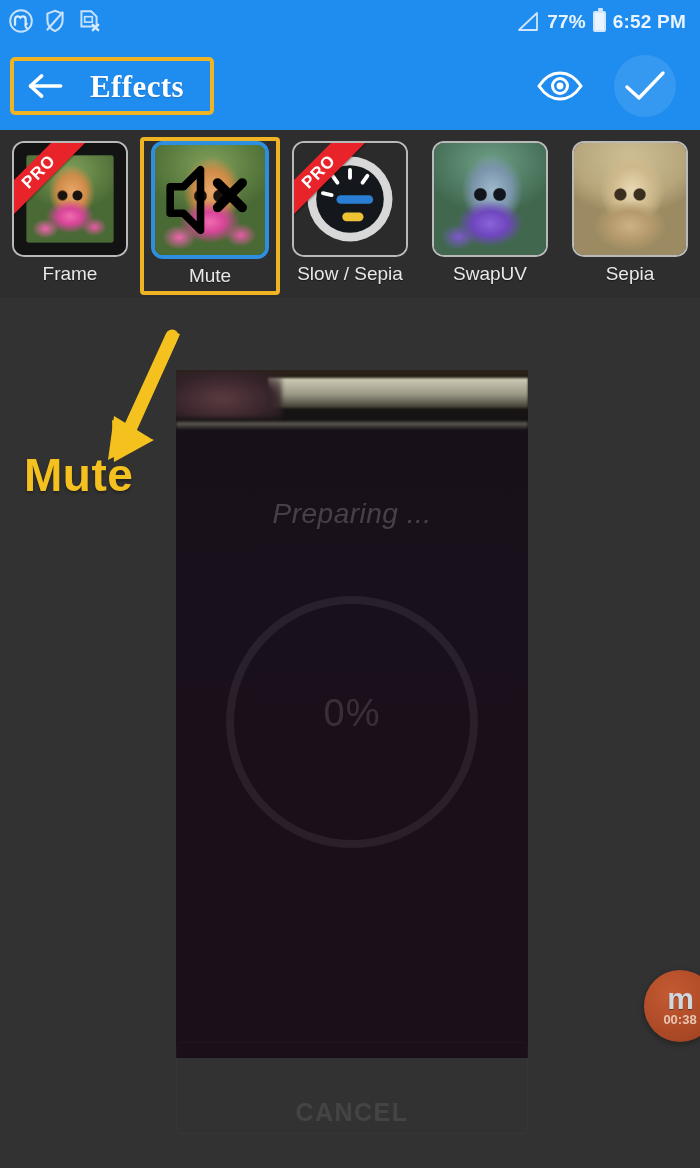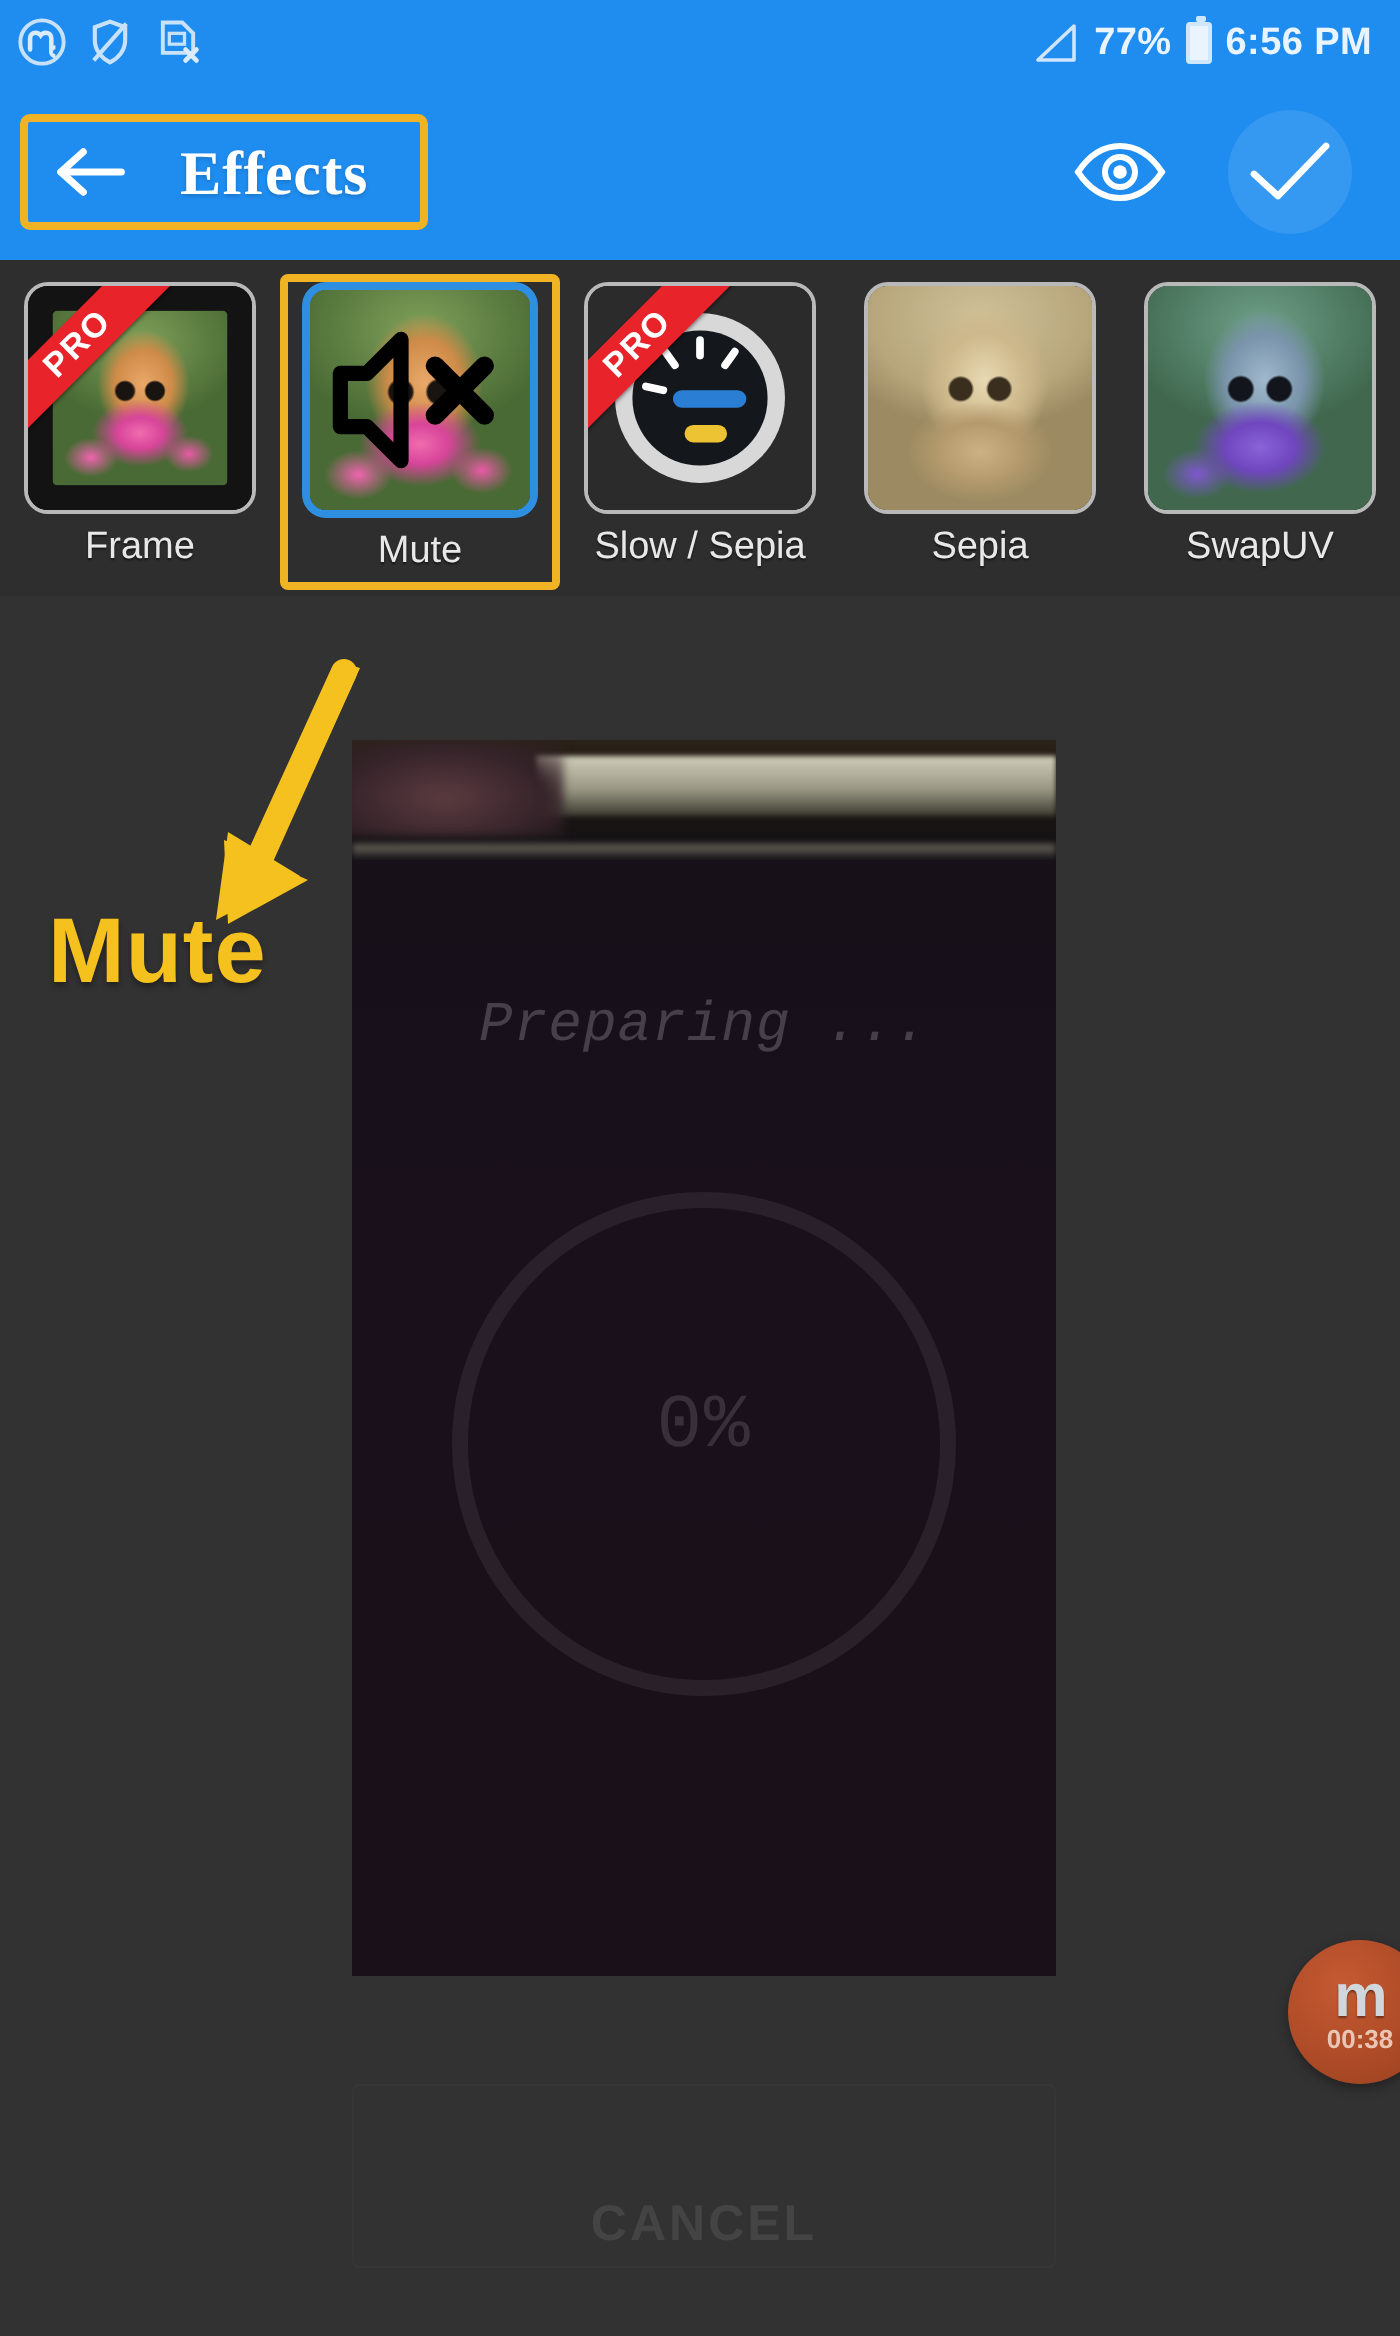--- a/index.html
+++ b/index.html
@@ -195,24 +195,23 @@
 
   
   .preview-area {
     position:absolute;
     left:0; top:330px; right:0; bottom:0;
     background:#323232;
   }
   .video-panel {
     position:absolute;
     left:176px; top:40px;
-    width:352px; height:618px;
+    width:352px; height:688px;
     background:#140e14;
     overflow:hidden;
-    font-family:Liberation Mono, monospace;
   }
   .video-scene { position:absolute; inset:0; }
   .scene-top {
     position:absolute; left:0; top:0; width:100%; height:62px;
     background:linear-gradient(180deg,#2b2219 0%, #1d1812 34%, #121016 100%);
   }
   .scene-glare {
     position:absolute; left:26%; top:8px; width:74%; height:30px;
     background:linear-gradient(180deg, #cfcdb8 0%, #9a9884 55%, #3c3a30 100%);
     filter:blur(1.2px);
@@ -305,21 +304,21 @@
       <rect x="8" y="8" width="7" height="5" fill="none" stroke="#d8eafd" stroke-width="1.5"></rect>
       <path d="M15.5 15.5l5 5M20.5 15.5l-5 5" stroke="#eaf4ff" stroke-width="2.2" stroke-linecap="round"></path>
     </svg>
   </div>
   <div class="status-right">
     <svg width="24" height="21" viewBox="0 0 24 21">
       <path d="M21 2L3 19h18z" fill="none" stroke="#cfe5fb" stroke-width="1.8" stroke-linejoin="round"></path>
     </svg>
     <span class="status-text">77%</span>
     <div class="batt"></div>
-    <span class="status-text">6:56 PM</span>
+    <span class="status-text">6:52 PM</span>
   </div>
 </div>
 
 <div class="app-bar">
   <div class="title-highlight">
     <svg class="back-arrow" viewBox="0 0 34 26">
       <path d="M31 13H4" stroke="#ffffff" stroke-width="3.2" stroke-linecap="round"></path>
       <path d="M14 4L4 13l10 9" fill="none" stroke="#ffffff" stroke-width="3.2" stroke-linecap="round" stroke-linejoin="round"></path>
     </svg>
     <span class="app-title">Effects</span>
@@ -379,30 +378,30 @@
       </svg>
       <div class="pro-ribbon">
         <span>PRO</span>
       </div>
     </div>
     <span class="effect-label">Slow / Sepia</span>
   </div>
 
   <div class="effect-item">
     <div class="thumb-wrap">
-      <div class="kitten sepia"></div>
-    </div>
-    <span class="effect-label">Sepia</span>
+      <div class="kitten swapuv"></div>
+    </div>
+    <span class="effect-label">SwapUV</span>
   </div>
 
   <div class="effect-item">
     <div class="thumb-wrap">
-      <div class="kitten swapuv"></div>
-    </div>
-    <span class="effect-label">SwapUV</span>
+      <div class="kitten sepia"></div>
+    </div>
+    <span class="effect-label">Sepia</span>
   </div>
 
 </div>
 
 <svg class="annot-arrow" viewBox="0 0 120 140">
   <path d="M96 6 L52 104 L70 112 L30 134 L28 92 L44 99 L86 3 Z" fill="#f5c11e"></path>
   <path d="M88 8 L46 100" stroke="#f5c11e" stroke-width="13" stroke-linecap="round"></path>
   <path d="M24 132 L30 88 L66 110 Z" fill="#f5c11e"></path>
 </svg>
 <div class="annot-text">Mute</div>

